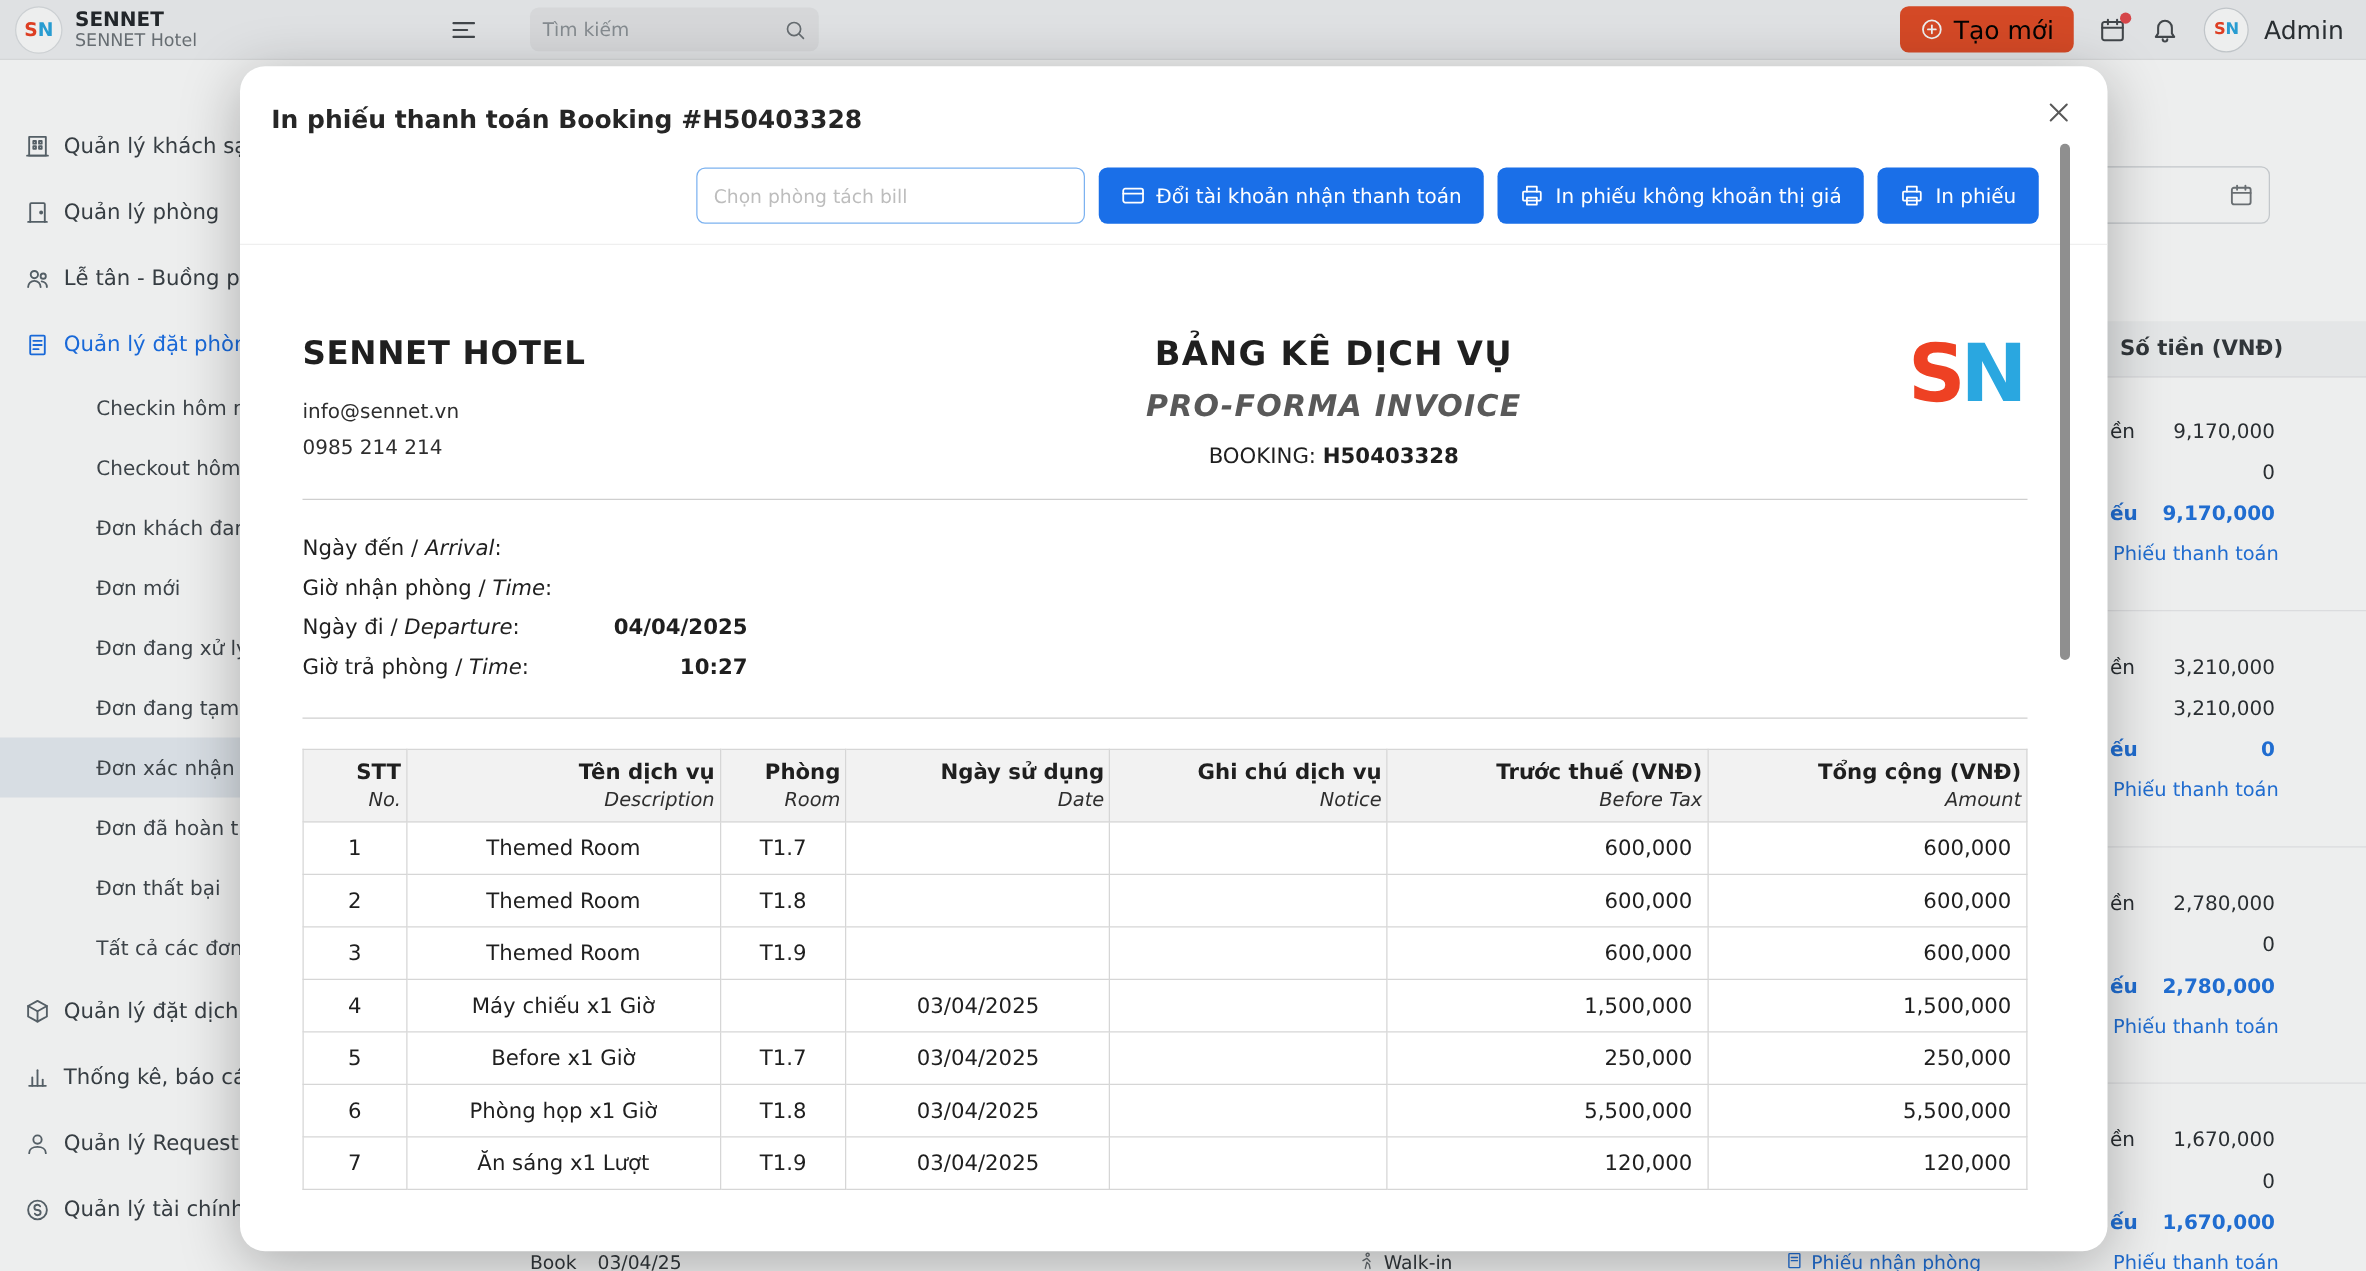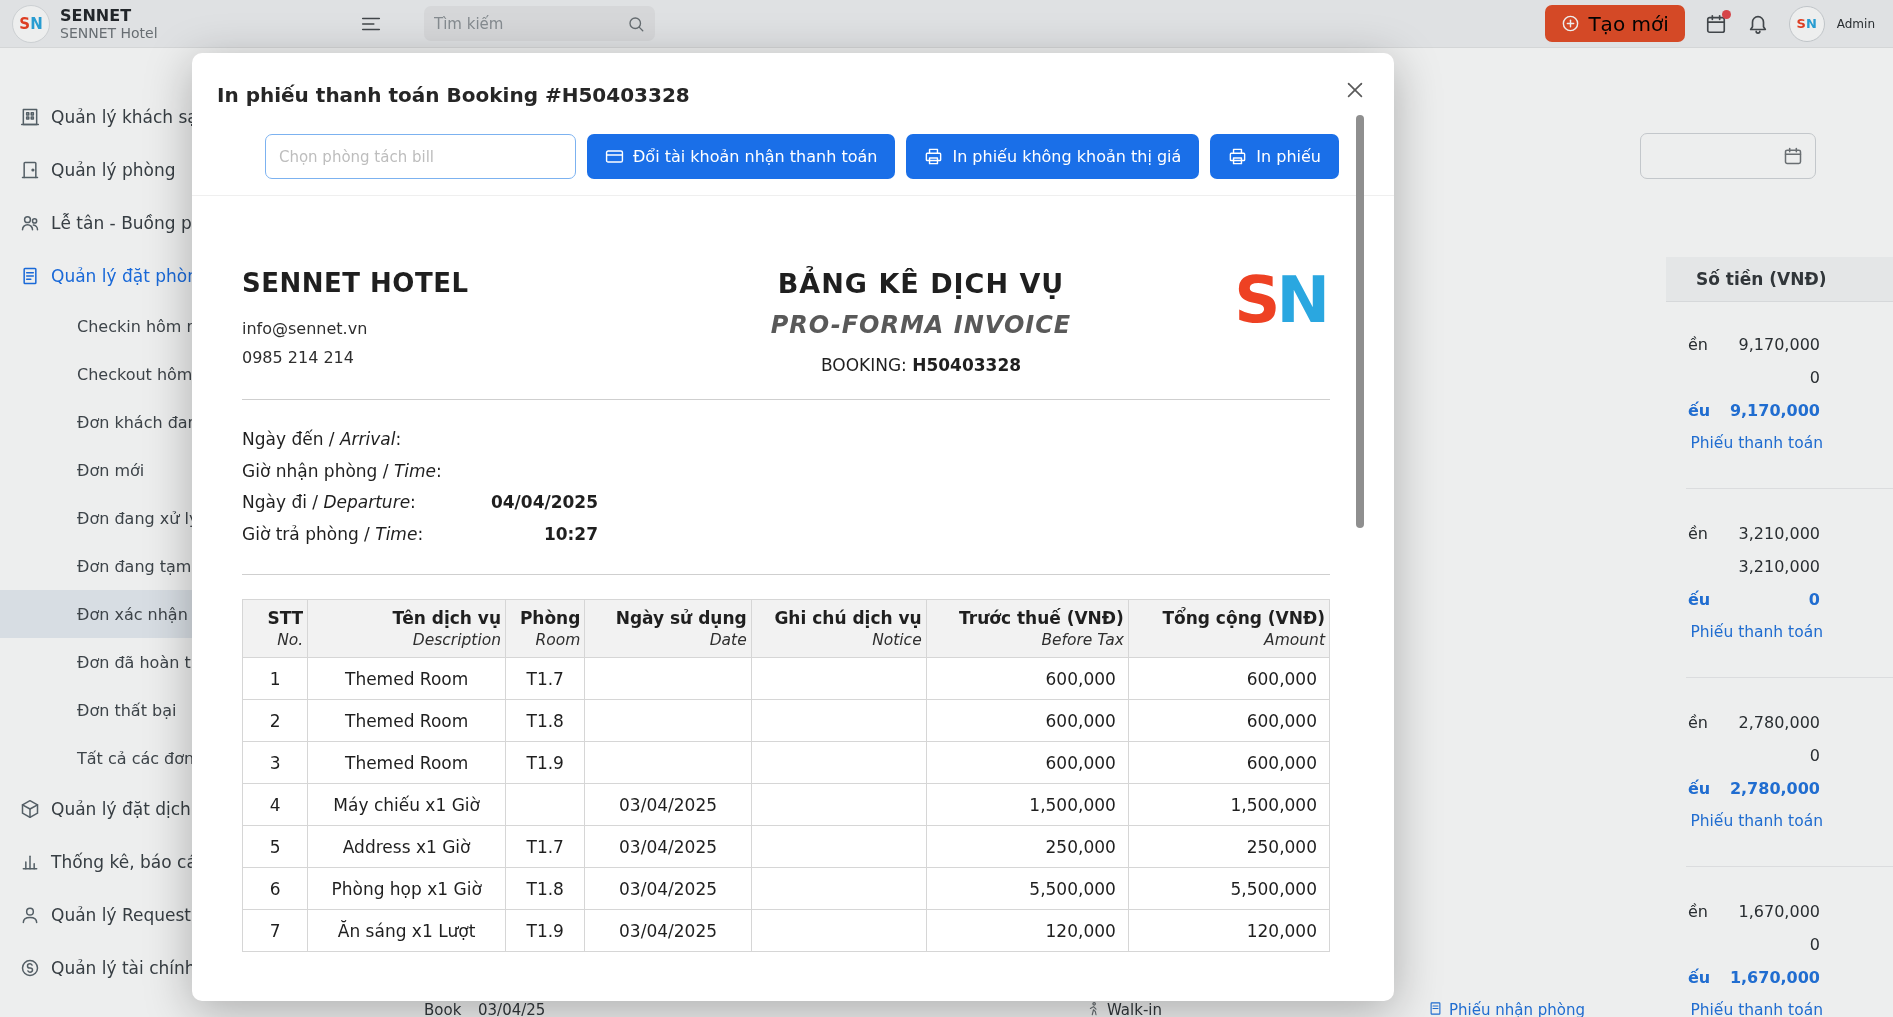--- a/index.html
+++ b/index.html
@@ -28,21 +28,21 @@
 .tb-right { margin-left:auto; display:flex; align-items:center; gap:20px; padding-right:18px; }
 .create-btn { height:37px; background:#e44d26; color:#000000; border:none; border-radius:7px;
               display:inline-flex; align-items:center; gap:8px; padding:0 16px; font-size:20px;
               font-family:inherit; cursor:pointer; }
 .create-btn .tb-icon { width:19px; height:19px; color:#fff; }
 .has-dot { position:relative; }
 .has-dot::after { content:""; position:absolute; top:-3px; right:-4px; width:9px; height:9px;
                   border-radius:50%; background:#e5484d; }
 .avatar { width:36px; height:36px; border-radius:50%; background:#fff; border:1px solid #cfd3d7;
           display:flex; align-items:center; justify-content:center; font-weight:bold; font-size:13px; cursor:pointer; }
-.admin-name { font-size:12px; color:#2b2f33; margin-left:-8px; }
+.admin-name { font-size:20px; color:#2b2f33; margin-left:-8px; }
 
 
 .sidebar { position:absolute; top:48px; left:0; width:265px; bottom:0; background:#fff; z-index:2; padding-top:42px; }
 .side-main { height:53px; display:flex; align-items:center; gap:11px; padding-left:20px;
              color:#3a4046; font-size:17px; cursor:pointer; }
 .sicon { width:20px; height:20px; color:#5a646c; flex:none; }
 .side-main.active, .side-main.active .sicon { color:#1a6fe8; }
 .side-sub { height:48px; display:flex; align-items:center; padding-left:77px; color:#41474d;
             font-size:16px; cursor:pointer; }
 .side-sub.selected { background:#e8edf3; }
@@ -65,22 +65,22 @@
 .bgdivider { border-top:1px solid #ececee; margin:28px 0; }
 .bg-strip { position:absolute; left:0; right:0; top:1001px; height:16px; overflow:hidden; }
 .strip-item { position:absolute; top:0; font-size:15px; line-height:19px; color:#33383c;
               display:flex; align-items:flex-start; gap:6px; white-space:nowrap; }
 .strip-item.blue { color:#2173df; cursor:pointer; }
 .strip-item .tb-icon { width:15px; height:15px; color:#6d7277; }
 .strip-item.blue .tb-icon { color:#2173df; }
 
 
 .overlay { position:absolute; inset:0; background:rgba(30,35,40,0.08); z-index:50; }
-.modal { position:absolute; left:192px; top:53px; width:1202px; height:948px; background:#fff;
-         border-radius:10px; box-shadow:0 10px 48px rgba(0,0,0,0.28); z-index:60; overflow:hidden; }
+.modal { position:absolute; left:192px; top:53px; width:1494px; height:948px; background:#fff;
+         border-radius:20px; box-shadow:0 10px 48px rgba(0,0,0,0.28); z-index:60; overflow:hidden; }
 .modal-title { position:absolute; left:25px; top:30px; font-size:20px; font-weight:bold; color:#262626; }
 .modal-close { position:absolute; right:28px; top:26px; width:22px; height:22px; color:#5a5a5a; cursor:pointer; }
 .toolbar { position:absolute; top:81px; left:0; right:0; display:flex; justify-content:flex-end;
            align-items:flex-end; gap:11px; padding-right:55px; }
 .split-input { width:311px; height:45px; border:1px solid #7cb2f0; border-radius:7px; padding:0 13px;
                font-size:15px; font-family:inherit; color:#333; outline:none; }
 .split-input::placeholder { color:#bdbdbd; }
 #toolbar-buttons { display:contents; }
 .blue-btn { height:45px; background:#1a6fe8; color:#fff; border:none; border-radius:7px; padding:0 18px;
             font-size:16px; font-family:inherit; display:inline-flex; align-items:center; gap:9px; cursor:pointer; }
@@ -564,21 +564,21 @@
             <td>4</td>
             <td>Máy chiếu x1 Giờ</td>
             <td></td>
             <td>03/04/2025</td>
             <td></td>
             <td class="num">1,500,000</td>
             <td class="num">1,500,000</td>
           </tr>
           <tr>
             <td>5</td>
-            <td>Address x1 Giờ</td>
+            <td>Before x1 Giờ</td>
             <td>T1.7</td>
             <td>03/04/2025</td>
             <td></td>
             <td class="num">250,000</td>
             <td class="num">250,000</td>
           </tr>
           <tr>
             <td>6</td>
             <td>Phòng họp x1 Giờ</td>
             <td>T1.8</td>

